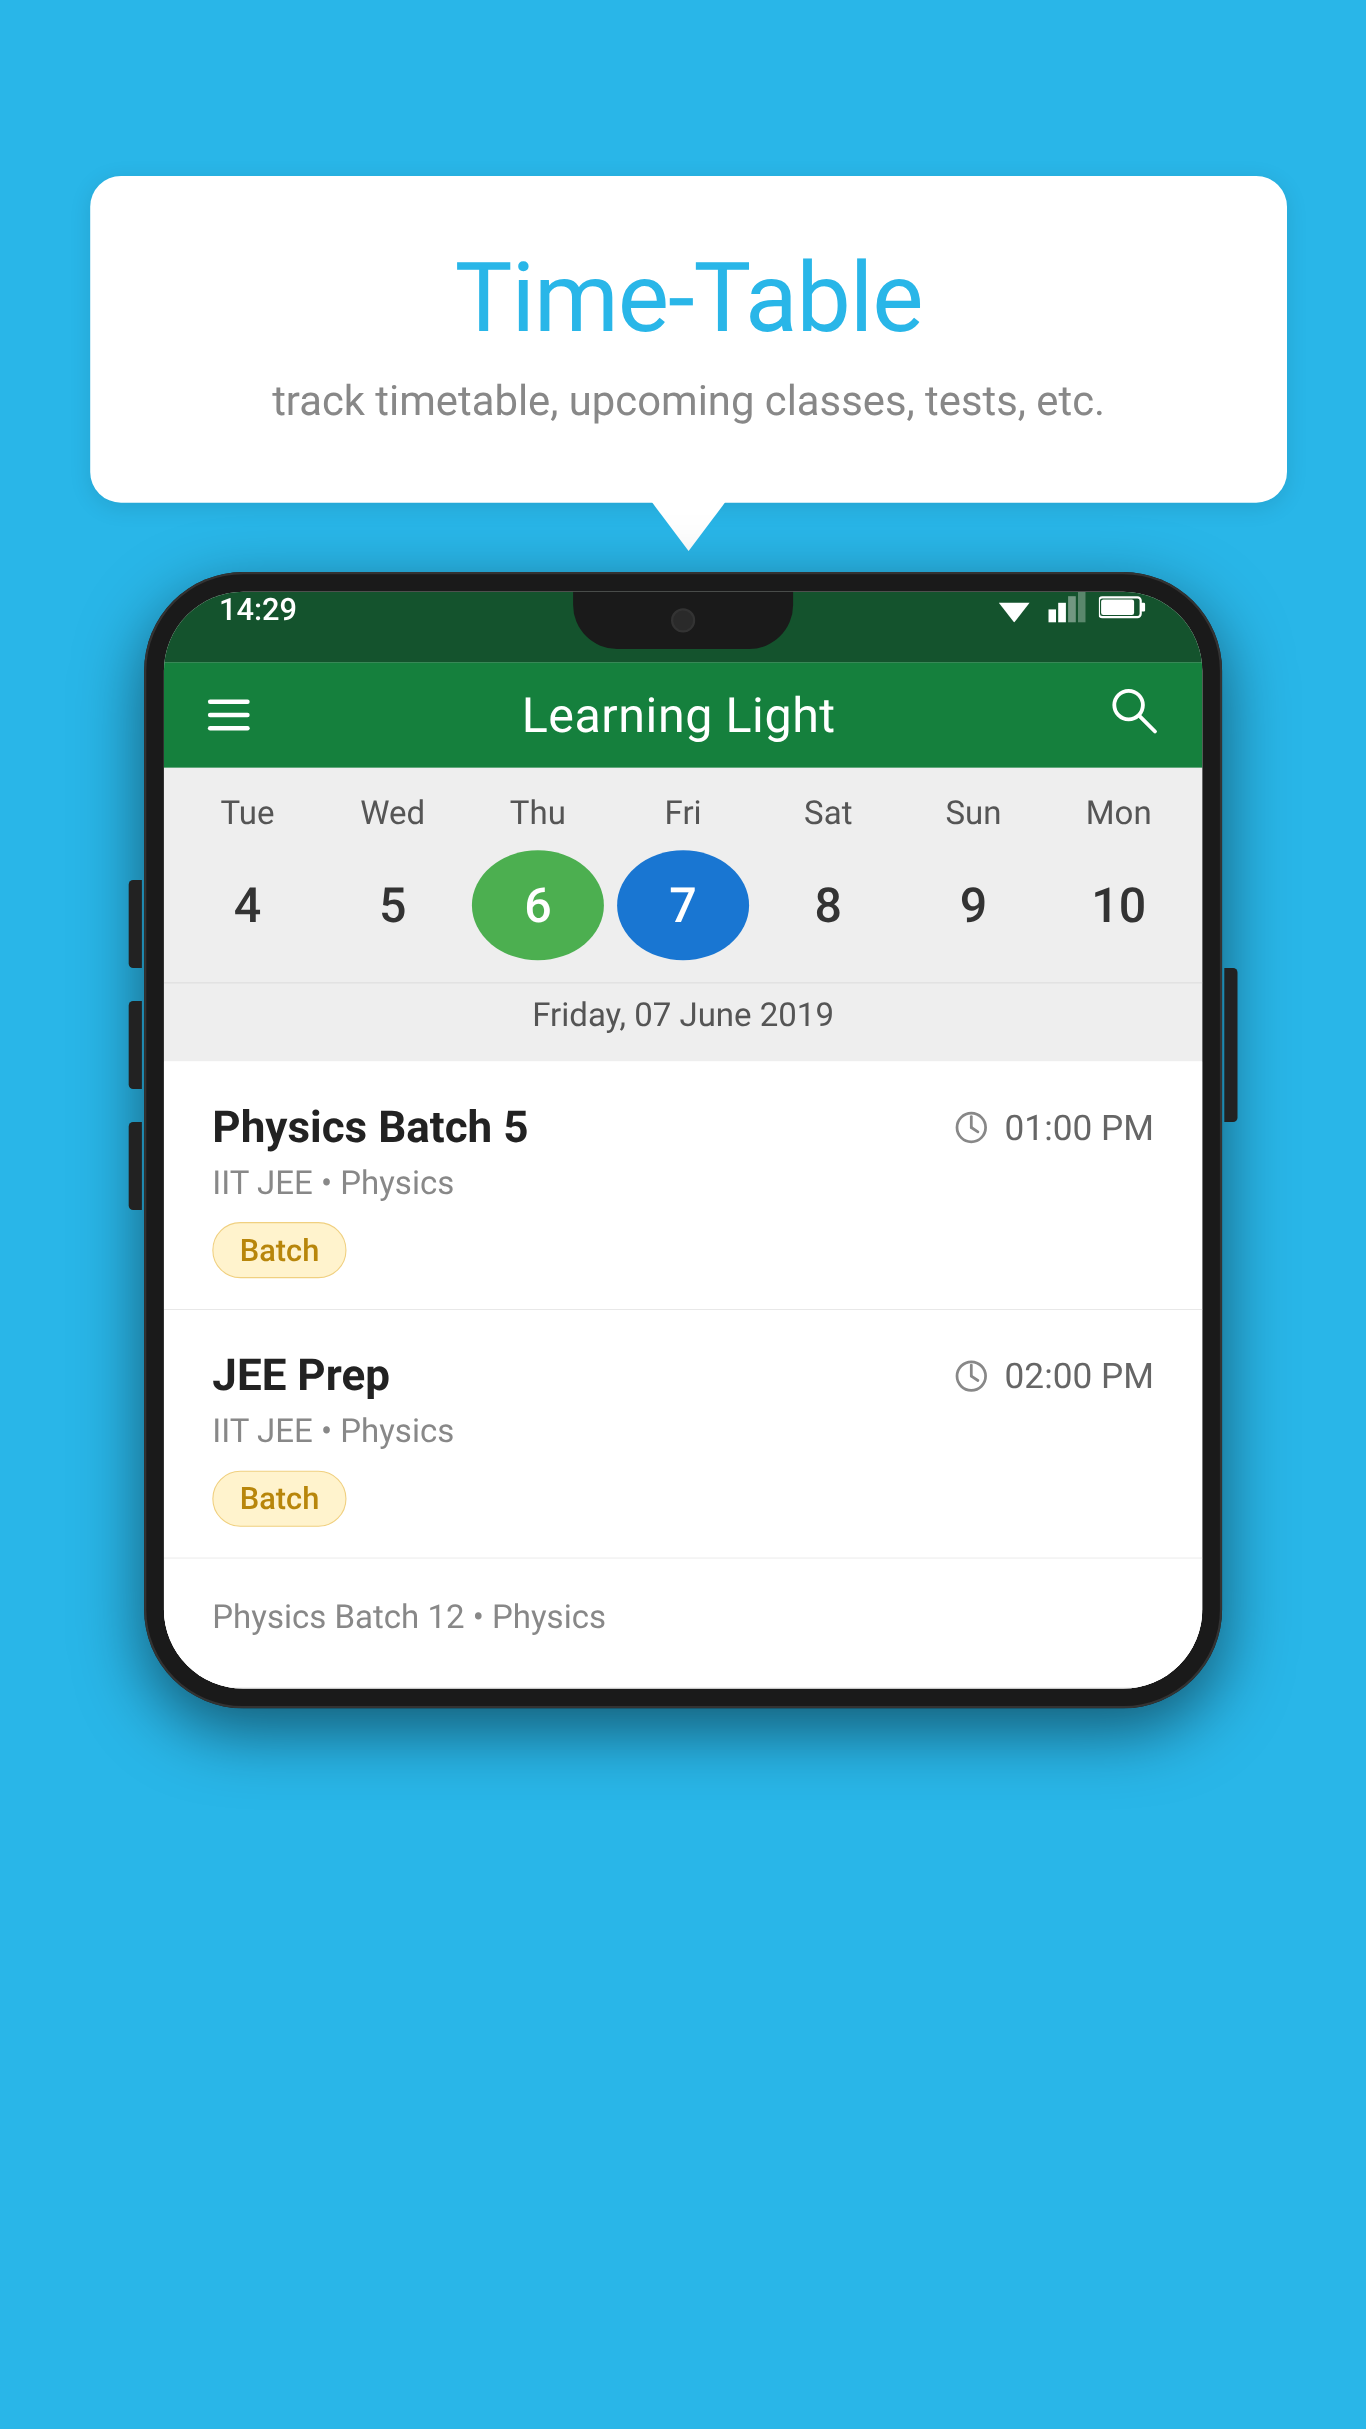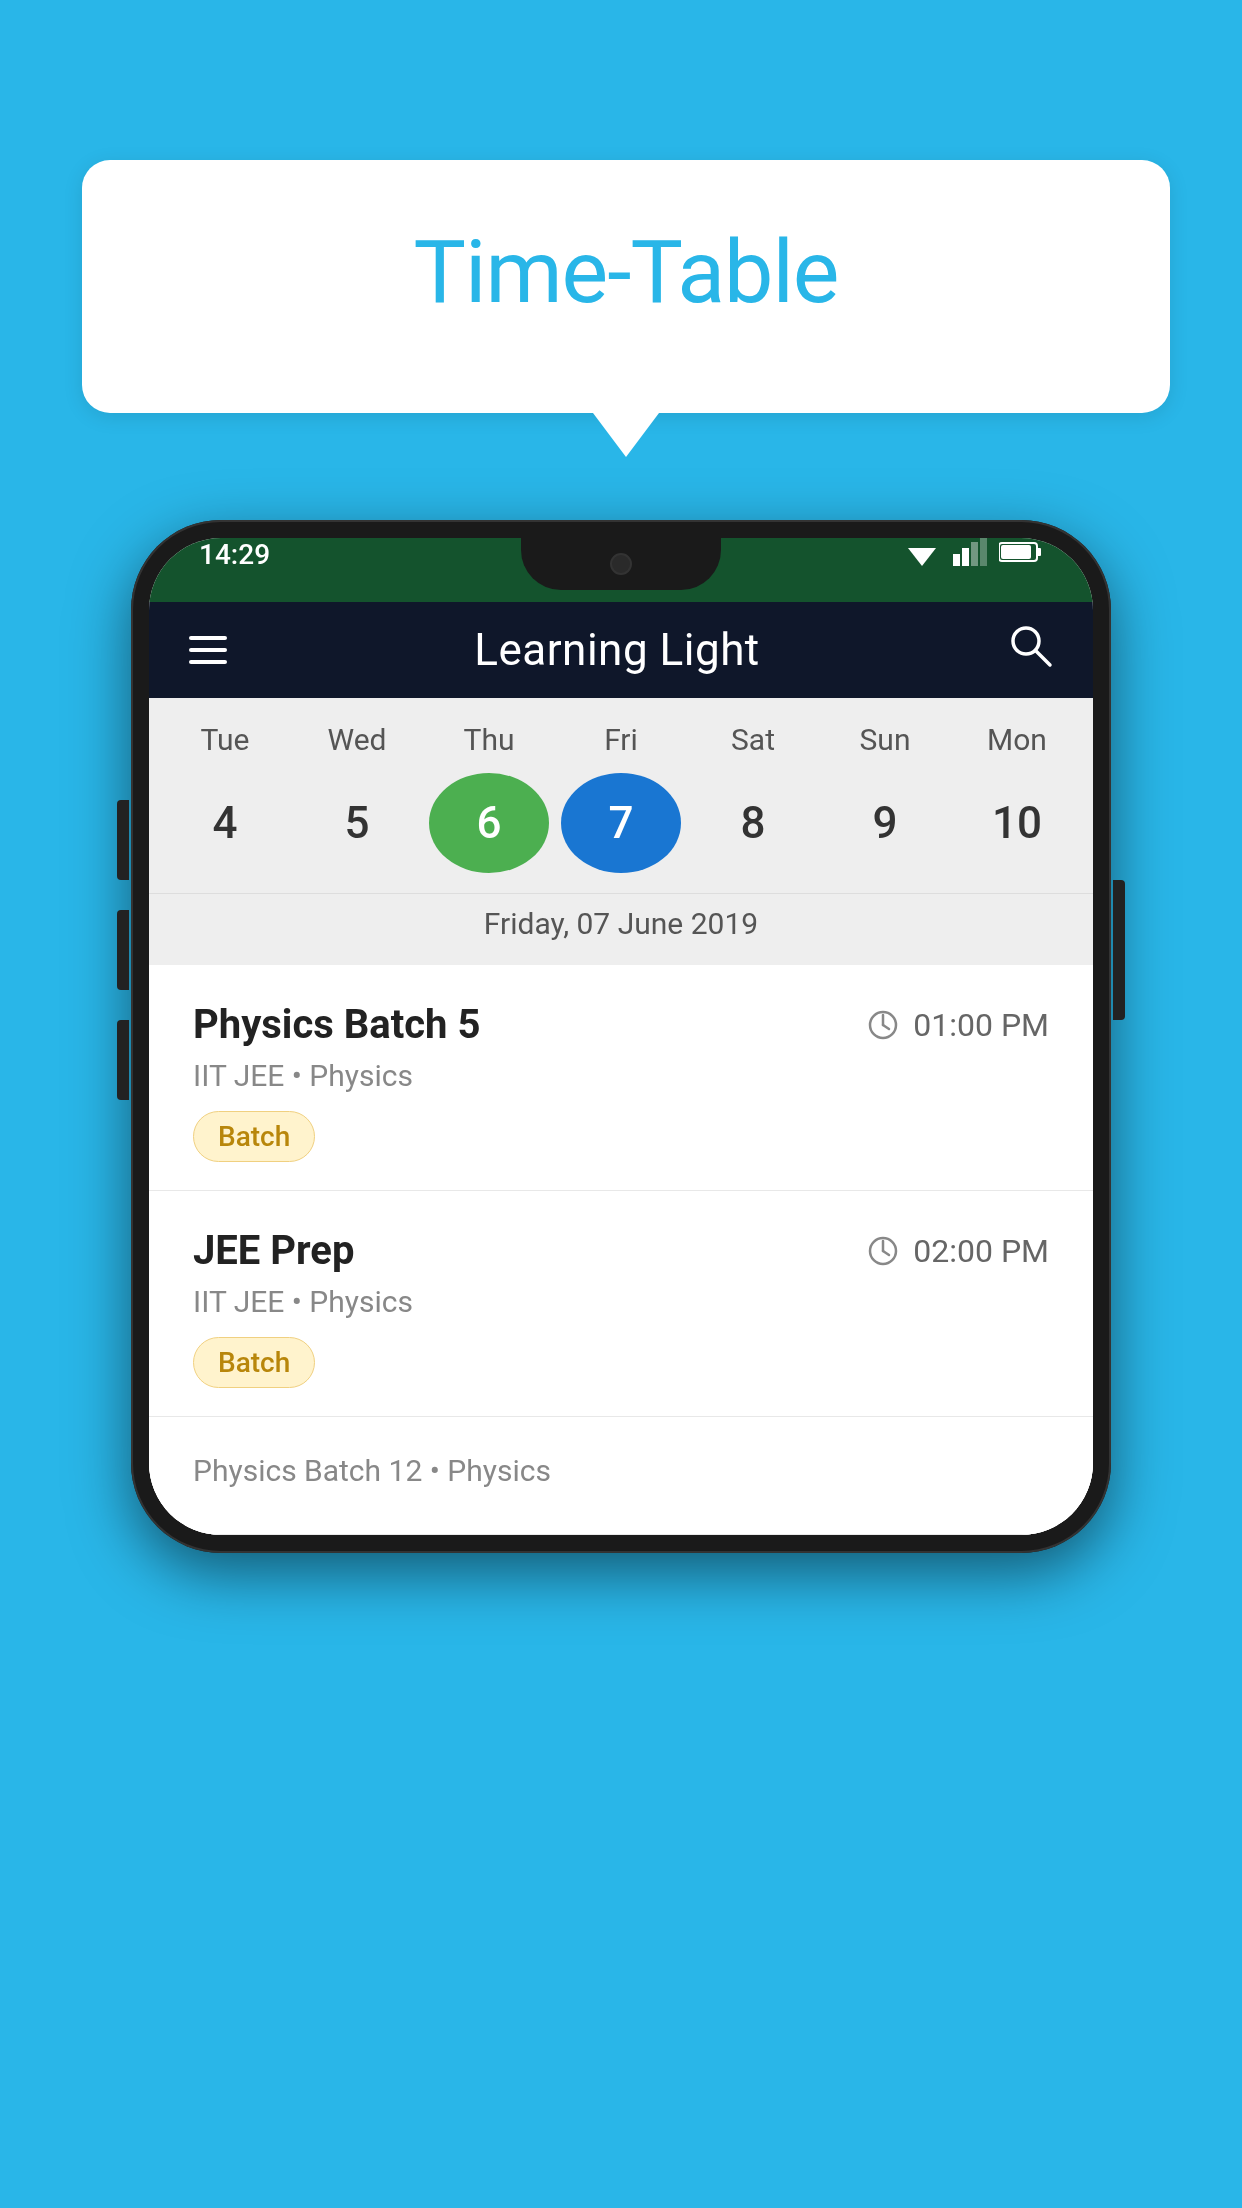--- a/index.html
+++ b/index.html
@@ -146,21 +146,21 @@
       align-items: center;
       gap: 12px;
     }
 
     .status-icons svg {
       fill: white;
     }
 
     
     .app-bar {
-      background: #0f172a;
+      background: #15803d;
       height: 96px;
       display: flex;
       align-items: center;
       padding: 0 40px;
       justify-content: space-between;
     }
 
     .app-bar-title {
       font-size: 44px;
       color: white;
@@ -295,20 +295,21 @@
       border-radius: 30px;
       font-weight: 500;
       border: 1px solid #f0d080;
     }
   </style>
 </head>
 <body>
 
 <div class="tooltip-card">
   <div class="tooltip-title">Time-Table</div>
+  <div class="tooltip-subtitle">track timetable, upcoming classes, tests, etc.</div>
 </div>
 
 <div class="phone-wrapper">
   <div class="phone-outer">
     <div class="phone-screen">
 
       <div class="status-bar">
         <span class="status-time">14:29</span>
         <div class="notch">
           <div class="camera-dot"></div>

